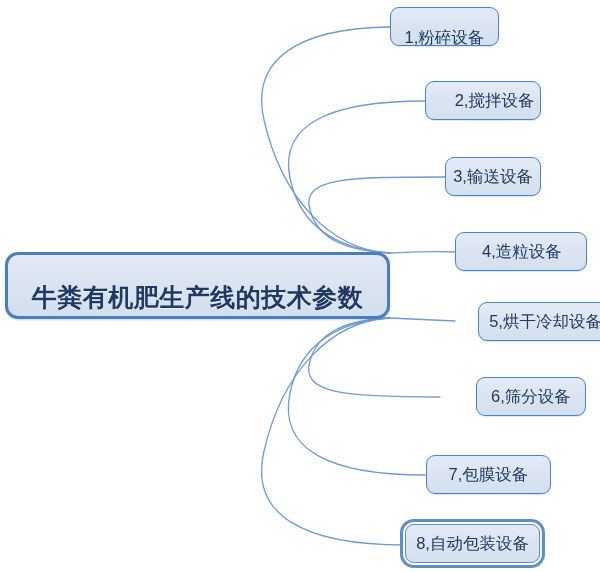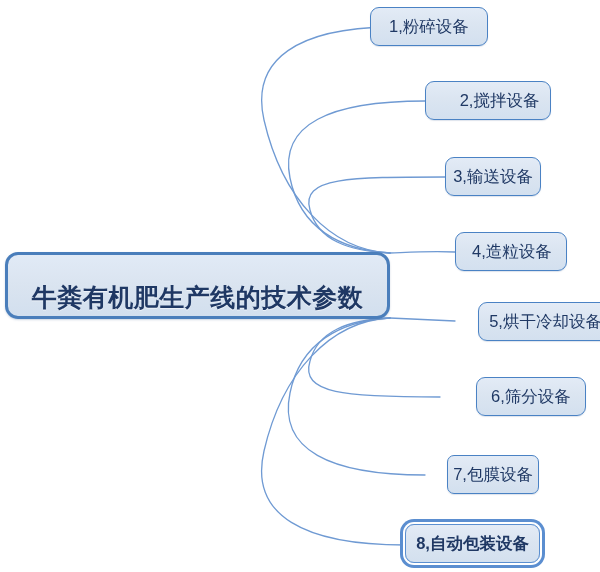--- a/index.html
+++ b/index.html
@@ -82,30 +82,29 @@
     box-shadow: 0 1px 1px rgba(120,145,180,0.25);
   }
 
   
   .child-node.selected {
     border: 1px solid #5b8fd0;
     box-shadow:
       0 0 0 2px #ffffff,
       0 0 0 5px #5b8ed0,
       0 1px 2px rgba(90,120,160,0.35);
-    font-weight: bold;
   }
 
-  #node-1 { left: 370px; top: 7px;   width: 118px; }
-  #node-2 { left: 425px; top: 81px;  width: 126px; padding-left: 34px; }
+  #node-1 { left: 390px; top: 7px;   width: 109px; align-items: flex-end; }
+  #node-2 { left: 425px; top: 81px;  width: 116px; padding-left: 34px; }
   #node-3 { left: 445px; top: 157px; width: 96px; }
-  #node-4 { left: 455px; top: 232px; width: 112px; padding-left: 13px; }
+  #node-4 { left: 455px; top: 232px; width: 132px; padding-left: 13px; }
   #node-5 { left: 478px; top: 302px; width: 135px; }
   #node-6 { left: 440px; top: 377px; width: 110px; margin-left: 36px; }
-  #node-7 { left: 447px; top: 455px; width: 92px; border-radius: 7px; }
+  #node-7 { left: 426px; top: 455px; width: 125px; }
   #node-8 { left: 405px; top: 524px; width: 135px; }
 </style>
 </head>
 <body>
 
 <div id="mindmap">
 
   <svg id="connector-layer" viewBox="0 0 600 572" width="600" height="572" xmlns="http://www.w3.org/2000/svg">
     <g fill="none" stroke="#6f9ad3" stroke-width="1.3" stroke-linecap="round">
 

